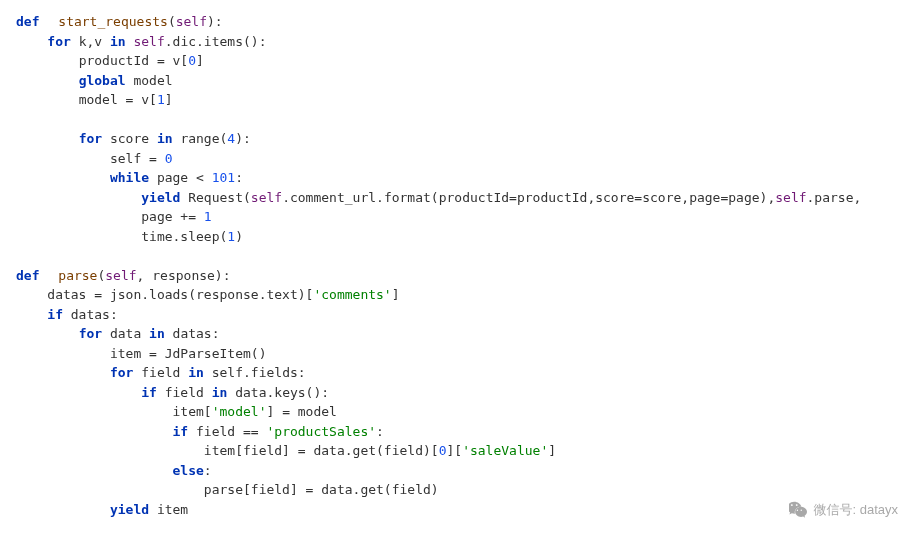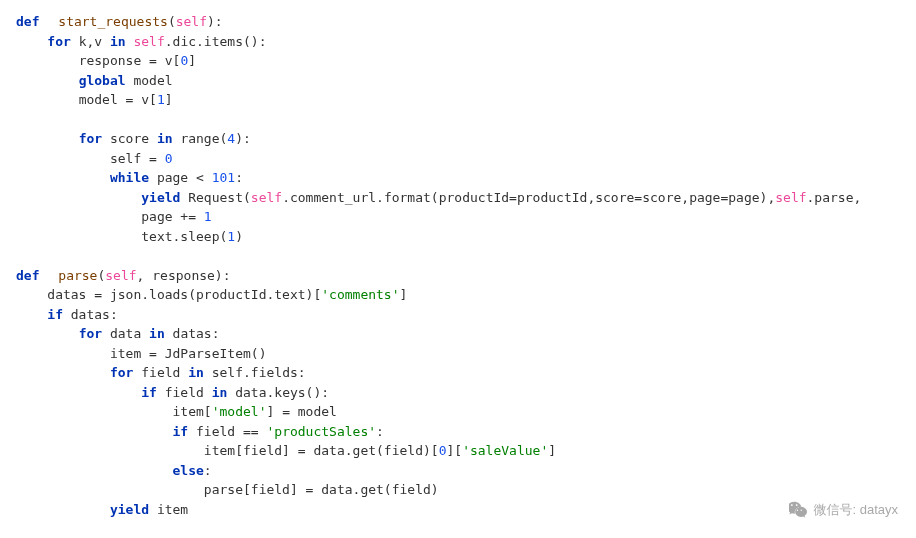--- a/index.html
+++ b/index.html
@@ -17,21 +17,21 @@
   pre {
     margin: 0;
     white-space: pre;
     font-family: inherit;
   }
   .kw { color: #0033b3; font-weight: bold; text-align: right; }   
   .fn { color: #7a3e00; margin-left: 11px; }                      
   .num { color: #1750eb; }                     
   .str { color: #008000; margin-top: 44px; }                     
   .op { color: #333; }                         
-  .builtin { color: #ec4899; }                 
+  .builtin { color: #701a75; }                 
   .plain { color: #333; text-align: center; }
 
   .watermark {
     position: absolute;
     right: 18px;
     bottom: 12px;
     display: flex;
     align-items: flex-start;
     gap: 6px;
     font-family: "PingFang SC","Microsoft YaHei",sans-serif;
@@ -42,33 +42,33 @@
   .wechat-icon {
     width: 18px;
     height: 18px;
   }
 </style>
 </head>
 <body>
 
 <pre id="code"><span><span class="kw">def </span><span class="fn">start_requests</span><span class="op">(</span><span class="builtin">self</span><span class="op">):</span></span>
 <span>    <span class="kw">for </span><span class="plain">k,v </span><span class="kw">in </span><span class="builtin">self</span><span class="plain">.dic.items():</span></span>
-<span>        <span class="plain">response = v[</span><span class="num">0</span><span class="plain">]</span></span>
+<span>        <span class="plain">productId = v[</span><span class="num">0</span><span class="plain">]</span></span>
 <span>        <span class="kw">global </span><span class="plain">model</span></span>
 <span>        <span class="plain">model = v[</span><span class="num">1</span><span class="plain">]</span></span>
 <span><span class="plain"></span></span>
 <span>        <span class="kw">for </span><span class="plain">score </span><span class="kw">in </span><span class="plain">range</span><span class="op">(</span><span class="num">4</span><span class="op">):</span></span>
 <span>            <span class="plain">self = </span><span class="num">0</span></span>
 <span>            <span class="kw">while </span><span class="plain">page &lt; </span><span class="num">101</span><span class="op">:</span></span>
 <span>                <span class="kw">yield </span><span class="plain">Request(</span><span class="builtin">self</span><span class="plain">.comment_url.format(productId=productId,score=score,page=page),</span><span class="builtin">self</span><span class="plain">.parse,</span></span>
 <span>                <span class="plain">page += </span><span class="num">1</span></span>
-<span>                <span class="plain">text.sleep(</span><span class="num">1</span><span class="plain">)</span></span>
+<span>                <span class="plain">time.sleep(</span><span class="num">1</span><span class="plain">)</span></span>
 <span><span class="plain"></span></span>
 <span><span class="kw">def </span><span class="fn">parse</span><span class="op">(</span><span class="builtin">self</span><span class="plain">, response):</span></span>
-<span>    <span class="plain">datas = json.loads(productId.text)[</span><span class="str">'comments'</span><span class="plain">]</span></span>
+<span>    <span class="plain">datas = json.loads(response.text)[</span><span class="str">'comments'</span><span class="plain">]</span></span>
 <span>    <span class="kw">if </span><span class="plain">datas:</span></span>
 <span>        <span class="kw">for </span><span class="plain">data </span><span class="kw">in </span><span class="plain">datas:</span></span>
 <span>            <span class="plain">item = JdParseItem()</span></span>
 <span>            <span class="kw">for </span><span class="plain">field </span><span class="kw">in </span><span class="plain">self.fields:</span></span>
 <span>                <span class="kw">if </span><span class="plain">field </span><span class="kw">in </span><span class="plain">data.keys():</span></span>
 <span>                    <span class="plain">item[</span><span class="str">'model'</span><span class="plain">] = model</span></span>
 <span>                    <span class="kw">if </span><span class="plain">field == </span><span class="str">'productSales'</span><span class="op">:</span></span>
 <span>                        <span class="plain">item[field] = data.get(field)[</span><span class="num">0</span><span class="plain">][</span><span class="str">'saleValue'</span><span class="plain">]</span></span>
 <span>                    <span class="kw">else</span><span class="op">:</span></span>
 <span>                        <span class="plain">parse[field] = data.get(field)</span></span>

